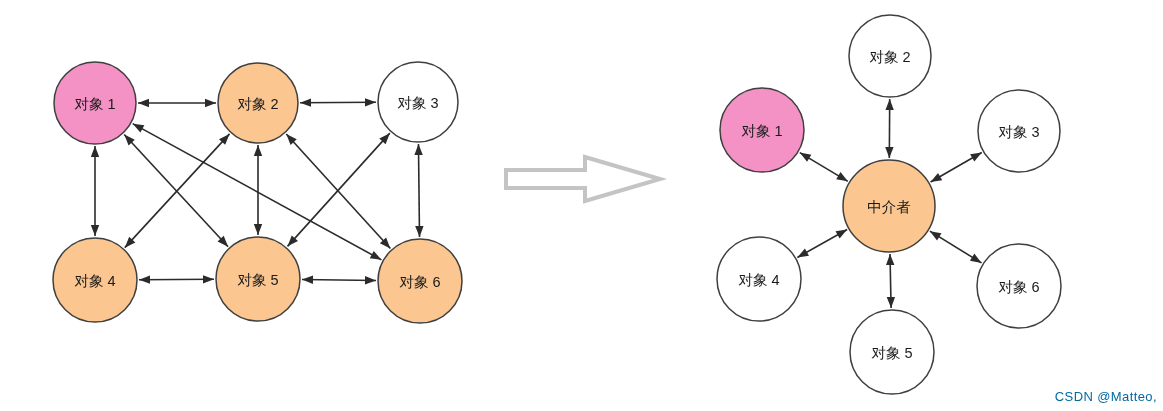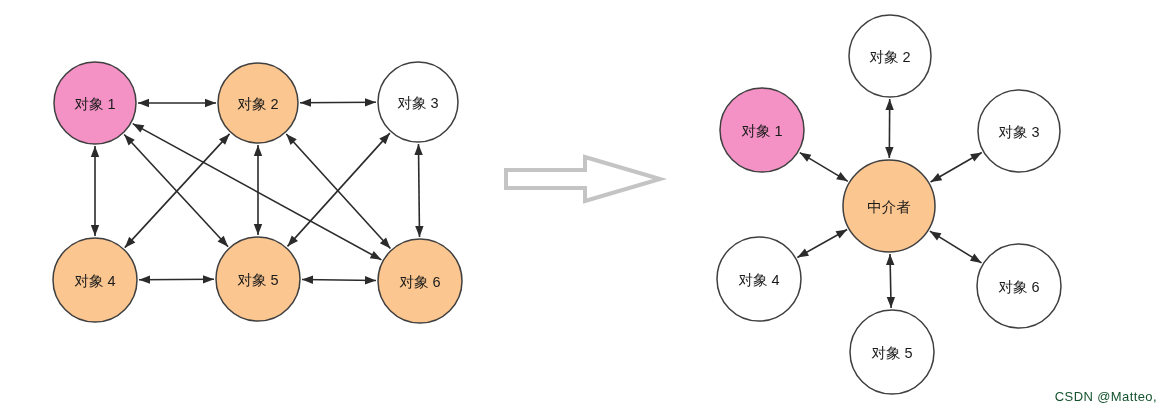--- a/index.html
+++ b/index.html
@@ -22,21 +22,21 @@
   #diagram-svg text {
     font-family: "Liberation Sans", "DejaVu Sans", sans-serif;
     user-select: none;
   }
   .watermark {
     position: absolute;
     right: 6px;
     bottom: 7px;
     font-size: 13px;
     letter-spacing: 0.4px;
-    color: #14532d;
+    color: #0369a1;
   }
 </style>
 </head>
 <body>
 
 <div class="canvas">
   <svg id="diagram-svg" width="1163" height="411" viewBox="0 0 1163 411">
       <g>
         <g>
           <line x1="138" y1="103" x2="216" y2="103" stroke="#2b2b2b" stroke-width="1.6"></line>

